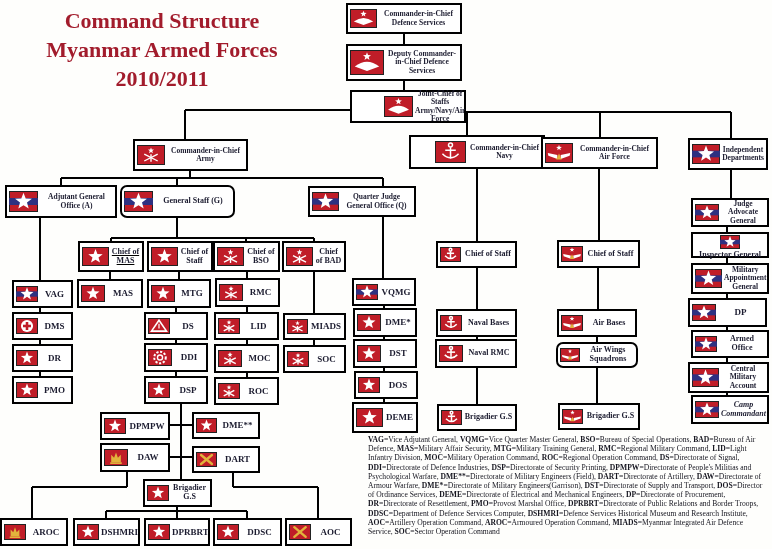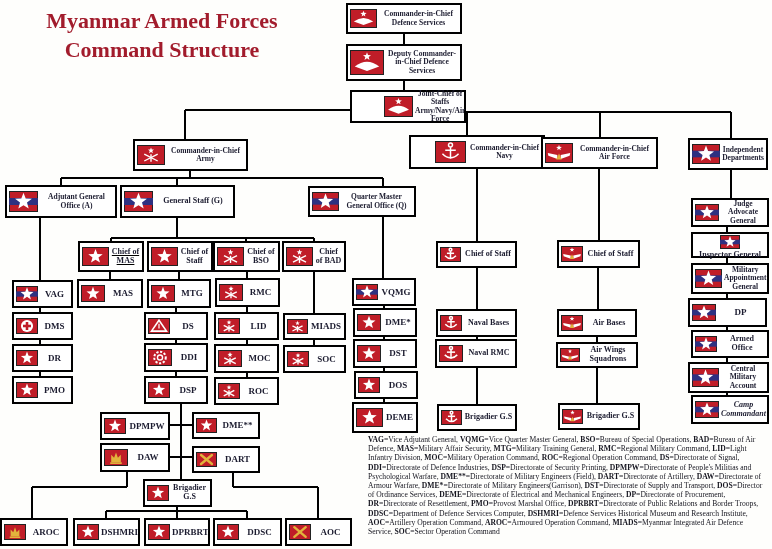--- a/index.html
+++ b/index.html
@@ -15,22 +15,23 @@
   .cline{position:absolute;background:#000;}
   .legend{position:absolute;left:368px;top:435px;width:401px;font-size:7.6px;line-height:1.21;
           color:#15151f;text-align:left;font-family:"Liberation Serif",serif;}
   .legend b{font-weight:bold;}
 </style>
 </head>
 <body>
 
 <div id="stage">
   <div class="title">
+    <div>Command Structure</div>
     <div>Myanmar Armed Forces</div>
-    <div>Command Structure</div>
+    <div>2010/2011</div>
   </div>
   <div id="nodes">
       <div class="node" style="left: 346px; top: 3px; width: 116px; height: 31px;">
         <span class="flag">
           <svg width="27" height="19" viewBox="0 0 27 19">
             <rect x="0.5" y="0.5" width="26" height="18" fill="#c01d28" stroke="#222" stroke-width="1"></rect>
             <polygon points="13.5,1.7 14.3,3.8 16.6,3.9 14.8,5.4 15.4,7.6 13.5,6.3 11.6,7.6 12.2,5.4 10.4,3.9 12.7,3.8" fill="#ffffff"></polygon>
             <path d="M 3.7800000000000002,12.540000000000001 Q 13.5,5.32 23.22,12.540000000000001 L 13.5,15.959999999999999 Z" fill="#ffffff"></path>
           </svg>
         </span>
@@ -109,39 +110,39 @@
       <div class="node" style="left: 5px; top: 185px; width: 112px; height: 33px;">
         <span class="flag">
           <svg width="29" height="21" viewBox="0 0 29 21">
             <rect x="0.5" y="0.5" width="28" height="20" fill="#c01d28" stroke="#222" stroke-width="1"></rect>
             <rect x="0" y="7" width="29" height="7" fill="#2e3181"></rect>
             <polygon points="14.5,1.7 16.7,7.5 22.9,7.8 18.0,11.6 19.7,17.6 14.5,14.2 9.3,17.6 11.0,11.6 6.1,7.8 12.3,7.5" fill="#ffffff"></polygon>
           </svg>
         </span>
         <span class="lbl" style="font-size: 7.5px;">Adjutant General Office (A)</span>
       </div>
-      <div class="node" style="left: 120px; top: 185px; width: 115px; height: 33px;">
+      <div class="node" style="left: 120px; top: 185px; width: 115px; height: 33px; border-radius: 7px;">
         <span class="flag">
           <svg width="29" height="21" viewBox="0 0 29 21">
             <rect x="0.5" y="0.5" width="28" height="20" fill="#c01d28" stroke="#222" stroke-width="1"></rect>
             <rect x="0" y="7" width="29" height="7" fill="#2e3181"></rect>
             <polygon points="14.5,1.7 16.7,7.5 22.9,7.8 18.0,11.6 19.7,17.6 14.5,14.2 9.3,17.6 11.0,11.6 6.1,7.8 12.3,7.5" fill="#ffffff"></polygon>
           </svg>
         </span>
         <span class="lbl" style="font-size: 8px;">General Staff (G)</span>
       </div>
       <div class="node" style="left: 308px; top: 186px; width: 108px; height: 31px;">
         <span class="flag">
           <svg width="27" height="19" viewBox="0 0 27 19">
             <rect x="0.5" y="0.5" width="26" height="18" fill="#c01d28" stroke="#222" stroke-width="1"></rect>
             <rect x="0" y="6.333333333333333" width="27" height="6.333333333333333" fill="#2e3181"></rect>
             <polygon points="13.5,1.5 15.5,6.8 21.1,7.0 16.7,10.5 18.2,16.0 13.5,12.9 8.8,16.0 10.3,10.5 5.9,7.0 11.5,6.8" fill="#ffffff"></polygon>
           </svg>
         </span>
-        <span class="lbl" style="font-size: 7.5px;">Quarter Master General Office (Q)</span>
+        <span class="lbl" style="font-size: 7.5px;">Quarter Judge General Office (Q)</span>
       </div>
       <div class="node" style="left: 78px; top: 241px; width: 66px; height: 31px; text-decoration: underline;">
         <span class="flag">
           <svg width="27" height="19" viewBox="0 0 27 19">
             <rect x="0.5" y="0.5" width="26" height="18" fill="#c01d28" stroke="#222" stroke-width="1"></rect>
             <polygon points="13.5,1.9 15.4,6.9 20.7,7.2 16.5,10.5 18.0,15.6 13.5,12.7 9.0,15.6 10.5,10.5 6.3,7.2 11.6,6.9" fill="#ffffff"></polygon>
           </svg>
         </span>
         <span class="lbl" style="font-size: 8px;">Chief of MAS</span>
       </div>
@@ -569,21 +570,21 @@
           <svg width="22" height="16" viewBox="0 0 22 16">
             <rect x="0.5" y="0.5" width="21" height="15" fill="#c01d28" stroke="#222" stroke-width="1"></rect>
             <polygon points="11.0,1.4 11.6,3.0 13.3,3.1 12.0,4.2 12.4,5.8 11.0,4.8 9.6,5.8 10.0,4.2 8.7,3.1 10.4,3.0" fill="#ffffff"></polygon>
             <polygon points="2.2,8 9.68,9.6 9.68,12.8 2.6399999999999997,10.24" fill="#ffffff"></polygon>
             <polygon points="19.8,8 12.32,9.6 12.32,12.8 19.36,10.24" fill="#ffffff"></polygon>
             <polygon points="11,8.32 13.2,13.12 8.8,13.12" fill="#e2b33c"></polygon>
           </svg>
         </span>
         <span class="lbl" style="font-size: 8px;">Air Bases</span>
       </div>
-      <div class="node" style="left: 556px; top: 342px; width: 82px; height: 26px;">
+      <div class="node" style="left: 556px; top: 342px; width: 82px; height: 26px; border-radius: 7px;">
         <span class="flag">
           <svg width="20" height="14" viewBox="0 0 20 14">
             <rect x="0.5" y="0.5" width="19" height="13" fill="#c01d28" stroke="#222" stroke-width="1"></rect>
             <polygon points="10.0,1.3 10.5,2.6 12.0,2.7 10.8,3.6 11.2,5.1 10.0,4.2 8.8,5.1 9.2,3.6 8.0,2.7 9.5,2.6" fill="#ffffff"></polygon>
             <polygon points="2,7 8.8,8.4 8.8,11.200000000000001 2.4,8.96" fill="#ffffff"></polygon>
             <polygon points="18,7 11.200000000000001,8.4 11.200000000000001,11.200000000000001 17.6,8.96" fill="#ffffff"></polygon>
             <polygon points="10,7.28 12,11.479999999999999 8,11.479999999999999" fill="#e2b33c"></polygon>
           </svg>
         </span>
         <span class="lbl" style="font-size: 8px;">Air Wings Squadrons</span>

